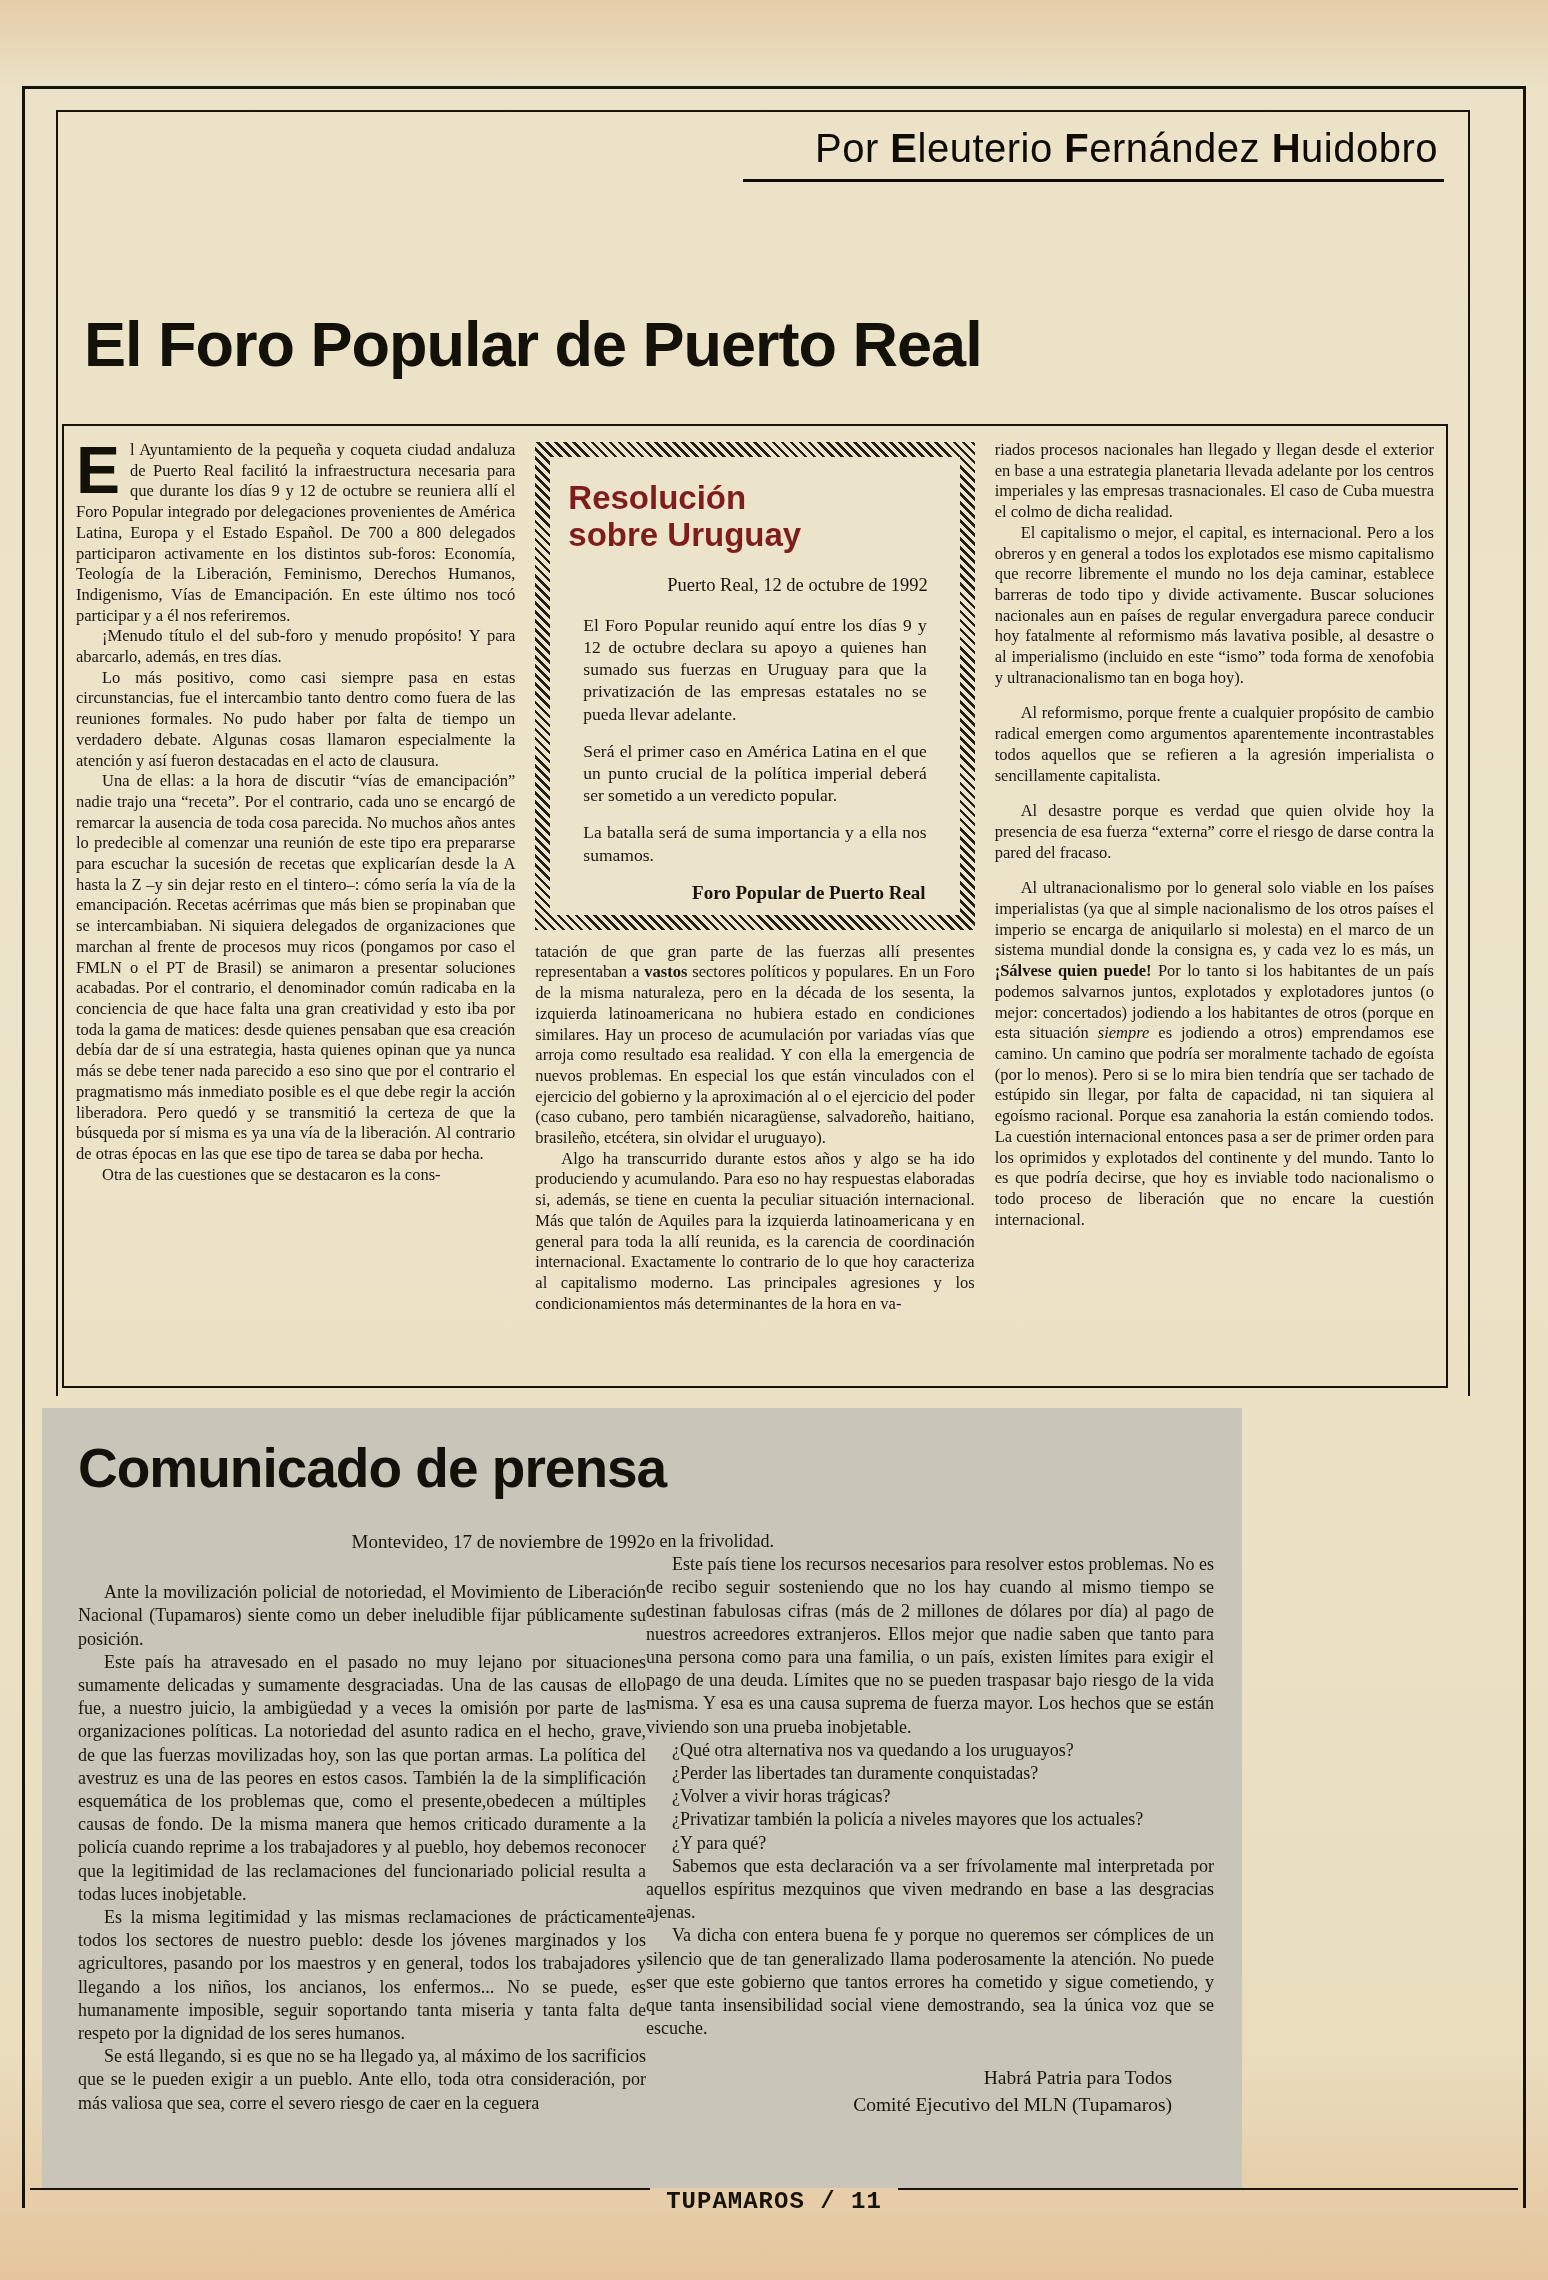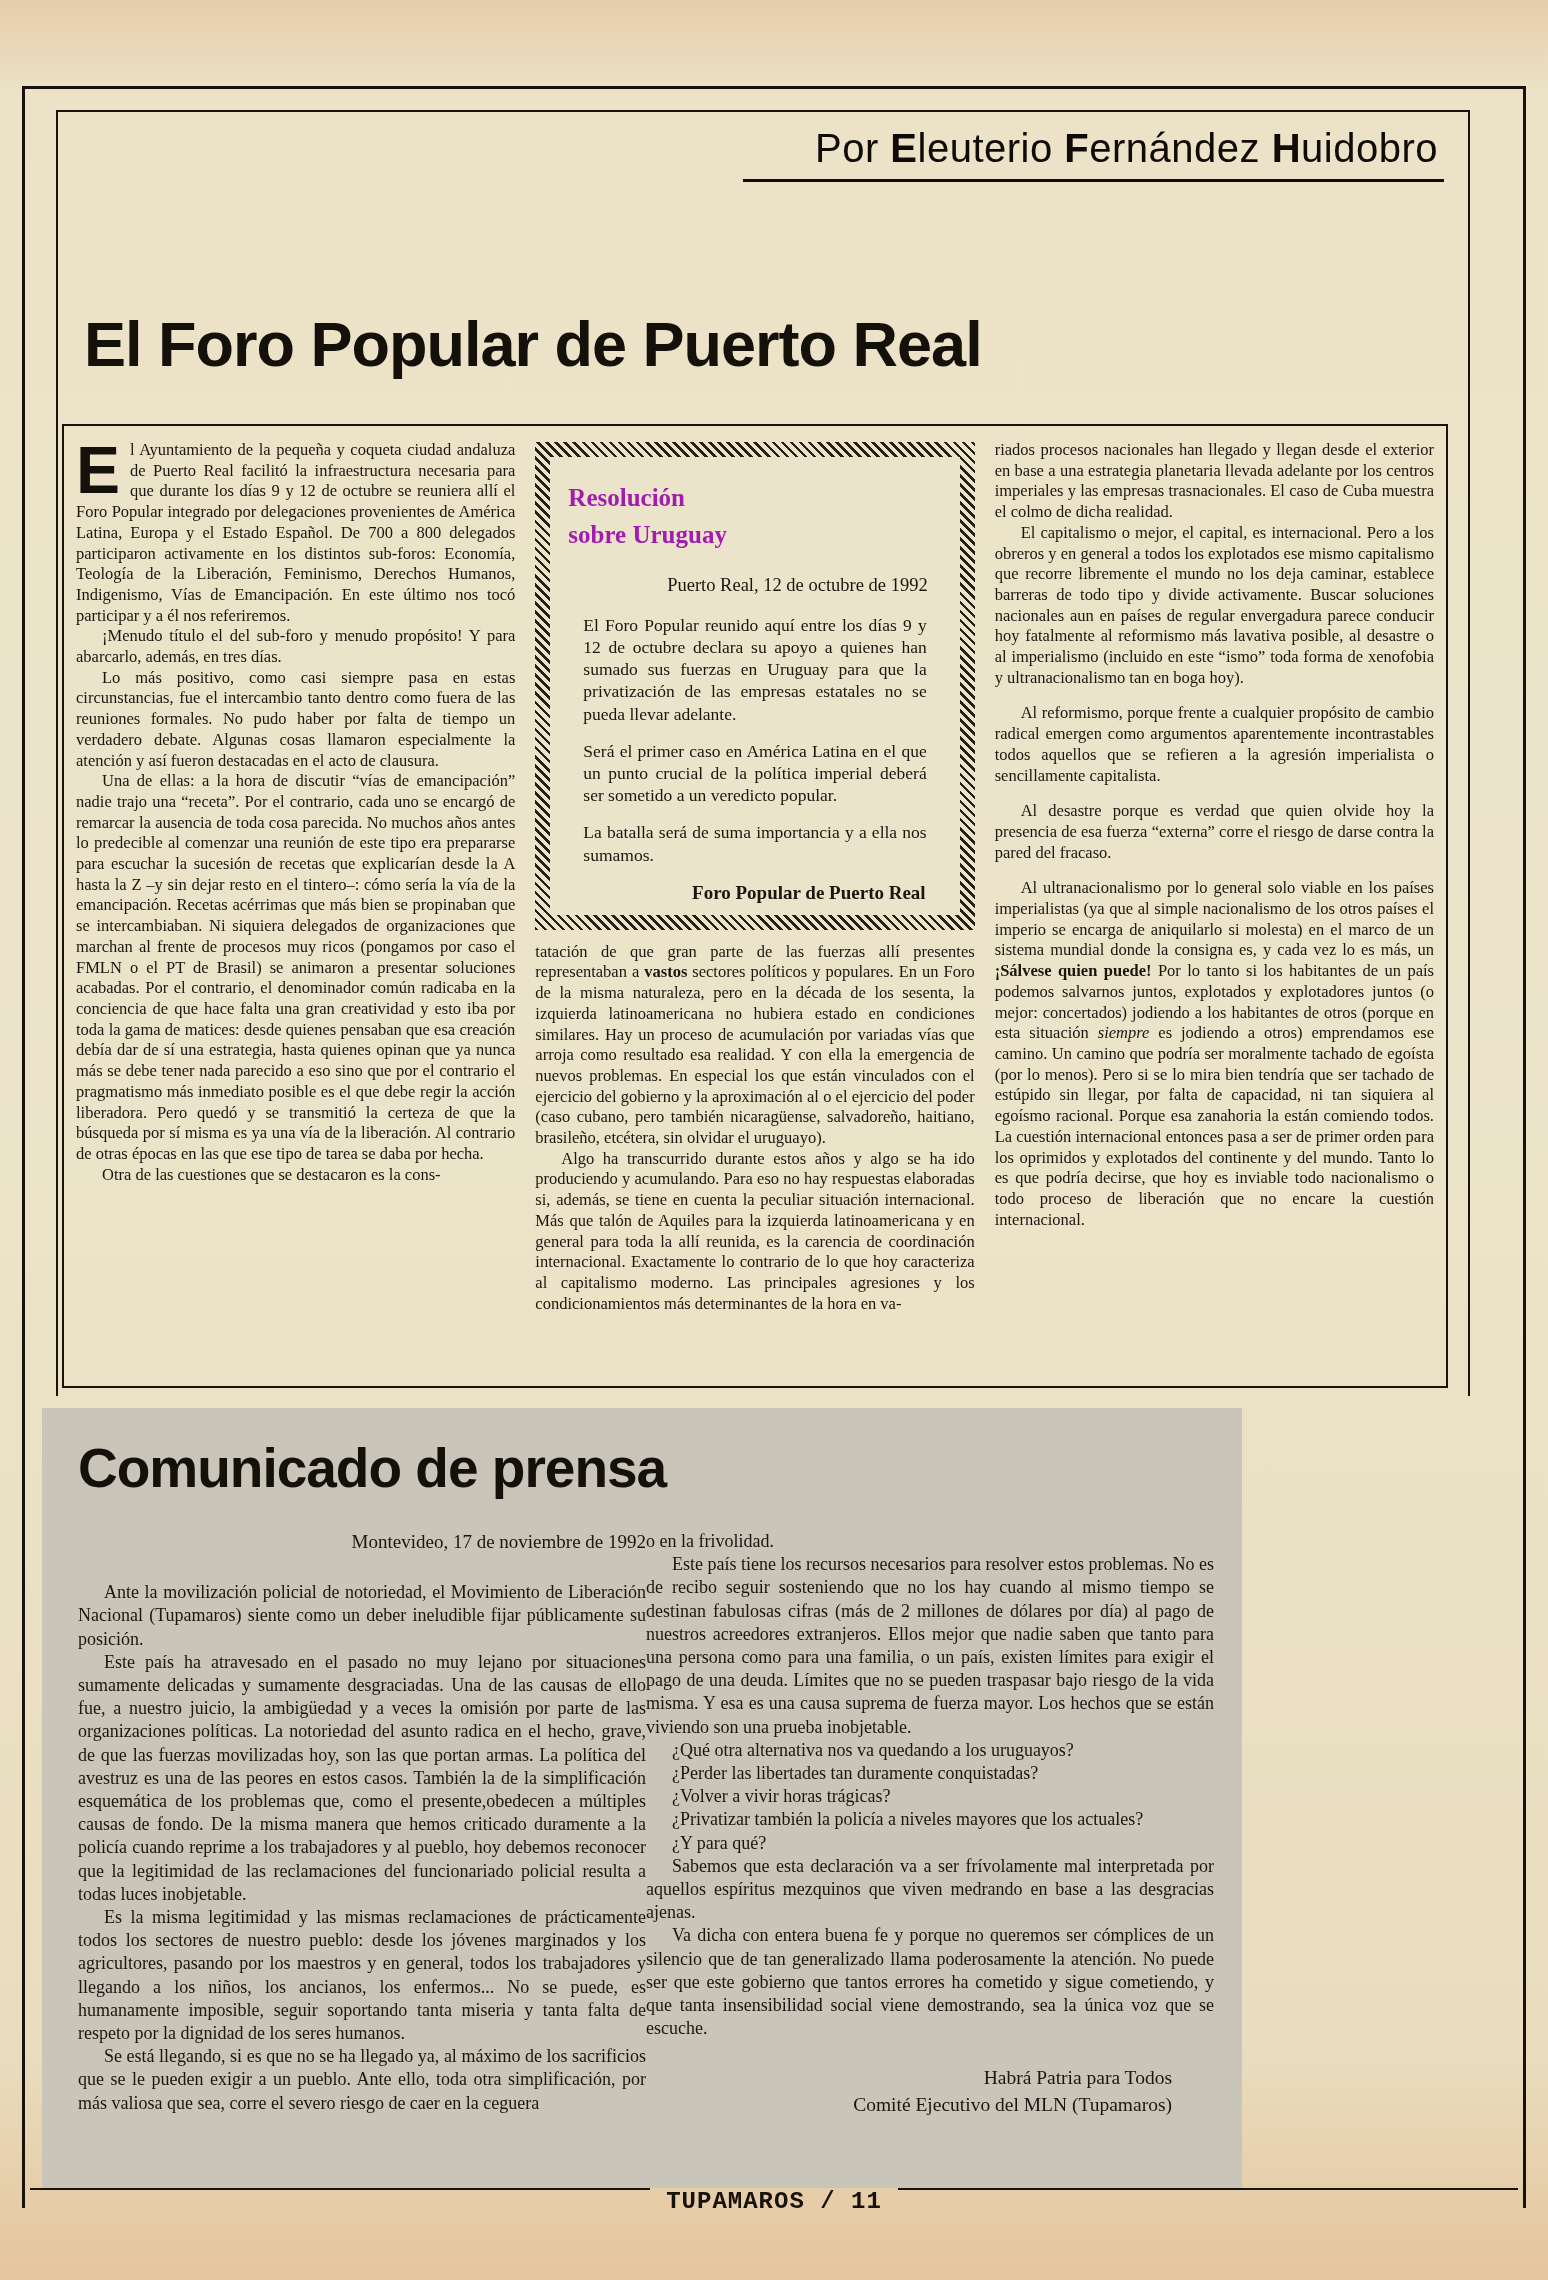--- a/index.html
+++ b/index.html
@@ -26,22 +26,22 @@
   .col{flex:1;min-width:0;text-align:justify;font-size:16.5px;line-height:20.7px;
     hyphens:auto;-webkit-hyphens:auto;}
   .p{margin:0;text-indent:26px;}
   .p.noind{text-indent:0;}
   .p.gap{margin-top:15px;}
   .dropcap{float:left;font-family:"Liberation Sans",sans-serif;font-weight:800;
     font-size:66px;line-height:50px;padding:5px 10px 0 0;color:#14100a;}
   
   .rbox{margin:2px 0 12px 0;background:repeating-linear-gradient(45deg,#242018 0px,#242018 2.6px,rgba(0,0,0,0) 2.6px,rgba(0,0,0,0) 6.4px);padding:15px;}
   .rbox-inner{background:#ece4ca;padding:14px 18px 10px 18px;}
-  .rbox-title{font-family:Liberation Serif, serif;font-weight:800;font-size:25px;
-    line-height:37px;margin:8px 0 22px 0;color:#a21caf;}
+  .rbox-title{font-family:Liberation Sans, sans-serif;font-weight:800;font-size:33px;
+    line-height:37px;margin:8px 0 22px 0;color:#7f1d1d;}
   .rbox-date{font-size:18.5px;text-align:right;padding-right:14px;margin:0 0 18px 0;}
   .rbox-p{margin:15px;font-size:17.5px;line-height:22.2px;text-align:justify;}
   .rbox-sig{margin:0;font-size:19px;font-weight:600;text-align:right;padding-right:16px;line-height:24px;}
   
   .comu{position:absolute;left:42px;top:1408px;width:1200px;height:780px;background:#cac5b9;
     box-sizing:border-box;padding:28px 28px 0 36px;overflow:hidden;}
   .comu-title{font-family:"Liberation Sans",sans-serif;font-weight:800;font-size:55px;
     letter-spacing:-1px;margin:0 0 30px 0;color:#14100a;}
   .comu-cols{display:flex;}
   .ccol{flex:1;min-width:0;text-align:justify;font-size:18px;line-height:23.2px;
@@ -102,21 +102,21 @@
   </div>
 
   <div class="comu">
     <h2 class="comu-title">Comunicado de prensa</h2>
     <div class="comu-cols">
       <div class="ccol">
         <p class="p c-date">Montevideo, 17 de noviembre de 1992</p>
         <p class="p">Ante la movilización policial de notoriedad, el Movimiento de Liberación Nacional (Tupamaros) siente como un deber ineludible fijar públicamente su posición.</p>
         <p class="p">Este país ha atravesado en el pasado no muy lejano por situaciones sumamente delicadas y sumamente desgraciadas. Una de las causas de ello fue, a nuestro juicio, la ambigüedad y a veces la omisión por parte de las organizaciones políticas. La notoriedad del asunto radica en el hecho, grave, de que las fuerzas movilizadas hoy, son las que portan armas. La política del avestruz es una de las peores en estos casos. También la de la simplificación esquemática de los problemas que, como el presente,obedecen a múltiples causas de fondo. De la misma manera que hemos criticado duramente a la policía cuando reprime a los trabajadores y al pueblo, hoy debemos reconocer que la legitimidad de las reclamaciones del funcionariado policial resulta a todas luces inobjetable.</p>
         <p class="p">Es la misma legitimidad y las mismas reclamaciones de prácticamente todos los sectores de nuestro pueblo: desde los jóvenes marginados y los agricultores, pasando por los maestros y en general, todos los trabajadores y llegando a los niños, los ancianos, los enfermos... No se puede, es humanamente imposible, seguir soportando tanta miseria y tanta falta de respeto por la dignidad de los seres humanos.</p>
-        <p class="p">Se está llegando, si es que no se ha llegado ya, al máximo de los sacrificios que se le pueden exigir a un pueblo. Ante ello, toda otra simplificación, por más valiosa que sea, corre el severo riesgo de caer en la ceguera</p>
+        <p class="p">Se está llegando, si es que no se ha llegado ya, al máximo de los sacrificios que se le pueden exigir a un pueblo. Ante ello, toda otra consideración, por más valiosa que sea, corre el severo riesgo de caer en la ceguera</p>
       </div>
       <div class="ccol">
         <p class="p noind">o en la frivolidad.</p>
         <p class="p">Este país tiene los recursos necesarios para resolver estos problemas. No es de recibo seguir sosteniendo que no los hay cuando al mismo tiempo se destinan fabulosas cifras (más de 2 millones de dólares por día) al pago de nuestros acreedores extranjeros. Ellos mejor que nadie saben que tanto para una persona como para una familia, o un país, existen límites para exigir el pago de una deuda. Límites que no se pueden traspasar bajo riesgo de la vida misma. Y esa es una causa suprema de fuerza mayor. Los hechos que se están viviendo son una prueba inobjetable.</p>
         <p class="p">¿Qué otra alternativa nos va quedando a los uruguayos?</p>
         <p class="p">¿Perder las libertades tan duramente conquistadas?</p>
         <p class="p">¿Volver a vivir horas trágicas?</p>
         <p class="p">¿Privatizar también la policía a niveles mayores que los actuales?</p>
         <p class="p">¿Y para qué?</p>
         <p class="p">Sabemos que esta declaración va a ser frívolamente mal interpretada por aquellos espíritus mezquinos que viven medrando en base a las desgracias ajenas.</p>

